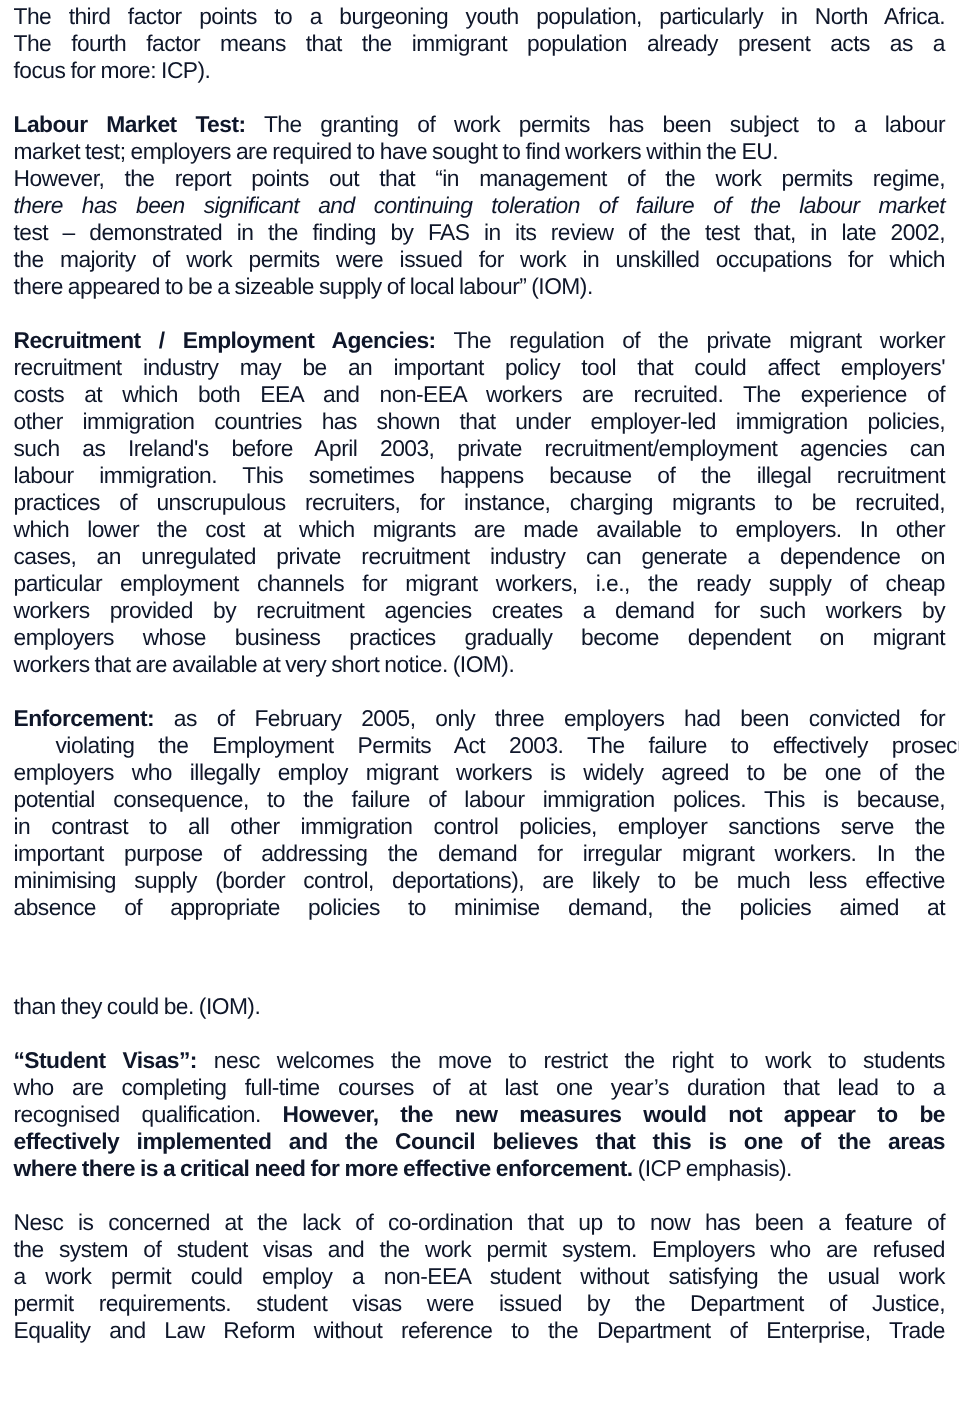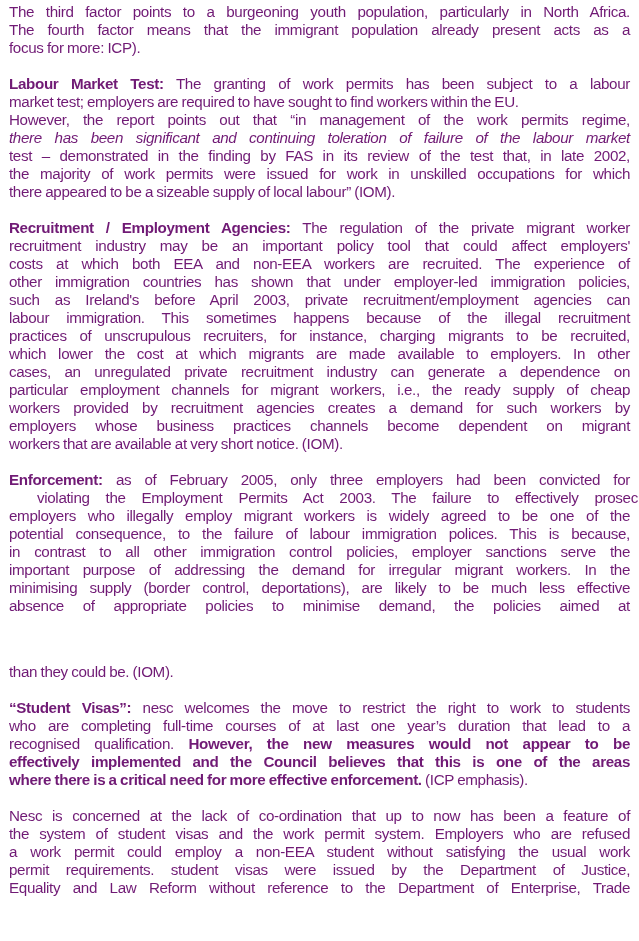--- a/index.html
+++ b/index.html
@@ -1,17 +1,17 @@
 <!DOCTYPE html>
 <html><head>
 <meta charset="utf-8">
 <style>
   html, body { margin:0; padding:0; background:#ffffff; }
   body { width:639px; height:941px; overflow:hidden; position:relative; }
-  .page { position:absolute; left:9px; top:3px; width:621px; color:#701a75; font-family:"Liberation Sans", sans-serif; font-size:15.2px; }
+  .page { position:absolute; left:9px; top:3px; width:621px; color:#0f172a; font-family:"Liberation Sans", sans-serif; font-size:15.2px; }
   .para { margin:0 0 18px 0; }
   .line { height:18px; line-height:18px; white-space:nowrap; text-align:justify; text-align-last:justify; transform-origin:left center; letter-spacing:-0.35px; word-spacing:-0.5px; }
   .line.last { text-align-last:left; }
   b { font-weight:bold; }
 </style>
 </head>
 <body>
 
 <div class="page" id="page">
     <div class="para">
@@ -33,21 +33,21 @@
       <div class="line" style="display: block; width: 621px;"><span>recruitment industry may be an important policy tool that could affect employers'</span></div>
       <div class="line" style="display: block; width: 621px;"><span>costs at which both EEA and non-EEA workers are recruited. The experience of</span></div>
       <div class="line" style="display: block; width: 621px;"><span>other immigration countries has shown that under employer-led immigration policies,</span></div>
       <div class="line" style="display: block; width: 621px;"><span>such as Ireland's before April 2003, private recruitment/employment agencies can</span></div>
       <div class="line" style="display: block; width: 621px;"><span>labour immigration. This sometimes happens because of the illegal recruitment</span></div>
       <div class="line" style="display: block; width: 621px;"><span>practices of unscrupulous recruiters, for instance, charging migrants to be recruited,</span></div>
       <div class="line" style="display: block; width: 621px;"><span>which lower the cost at which migrants are made available to employers. In other</span></div>
       <div class="line" style="display: block; width: 621px;"><span>cases, an unregulated private recruitment industry can generate a dependence on</span></div>
       <div class="line" style="display: block; width: 621px;"><span>particular employment channels for migrant workers, i.e., the ready supply of cheap</span></div>
       <div class="line" style="display: block; width: 621px;"><span>workers provided by recruitment agencies creates a demand for such workers by</span></div>
-      <div class="line" style="display: block; width: 621px;"><span>employers whose business practices channels become dependent on migrant</span></div>
+      <div class="line" style="display: block; width: 621px;"><span>employers whose business practices gradually become dependent on migrant</span></div>
       <div class="line last" style="display: block; width: 621px;"><span>workers that are available at very short notice. (IOM).</span></div>
     </div>
     <div class="para">
       <div class="line" style="display: block; width: 621px;"><b>Enforcement:</b><span> as of February 2005, only three employers had been convicted for</span></div>
       <div class="line" style="display: block; width: 621px; margin-left: 28px;"><span>violating the Employment Permits Act 2003. The failure to effectively prosecute</span></div>
       <div class="line" style="display: block; width: 621px;"><span>employers who illegally employ migrant workers is widely agreed to be one of the</span></div>
       <div class="line" style="display: block; width: 621px;"><span>potential consequence, to the failure of labour immigration polices.  This is because,</span></div>
       <div class="line" style="display: block; width: 621px;"><span>in contrast to all other immigration control policies, employer sanctions serve the</span></div>
       <div class="line" style="display: block; width: 621px;"><span>important purpose of addressing the demand for irregular migrant workers.  In the</span></div>
       <div class="line" style="display: block; width: 621px;"><span>minimising supply (border control, deportations), are likely to be much less effective</span></div>

